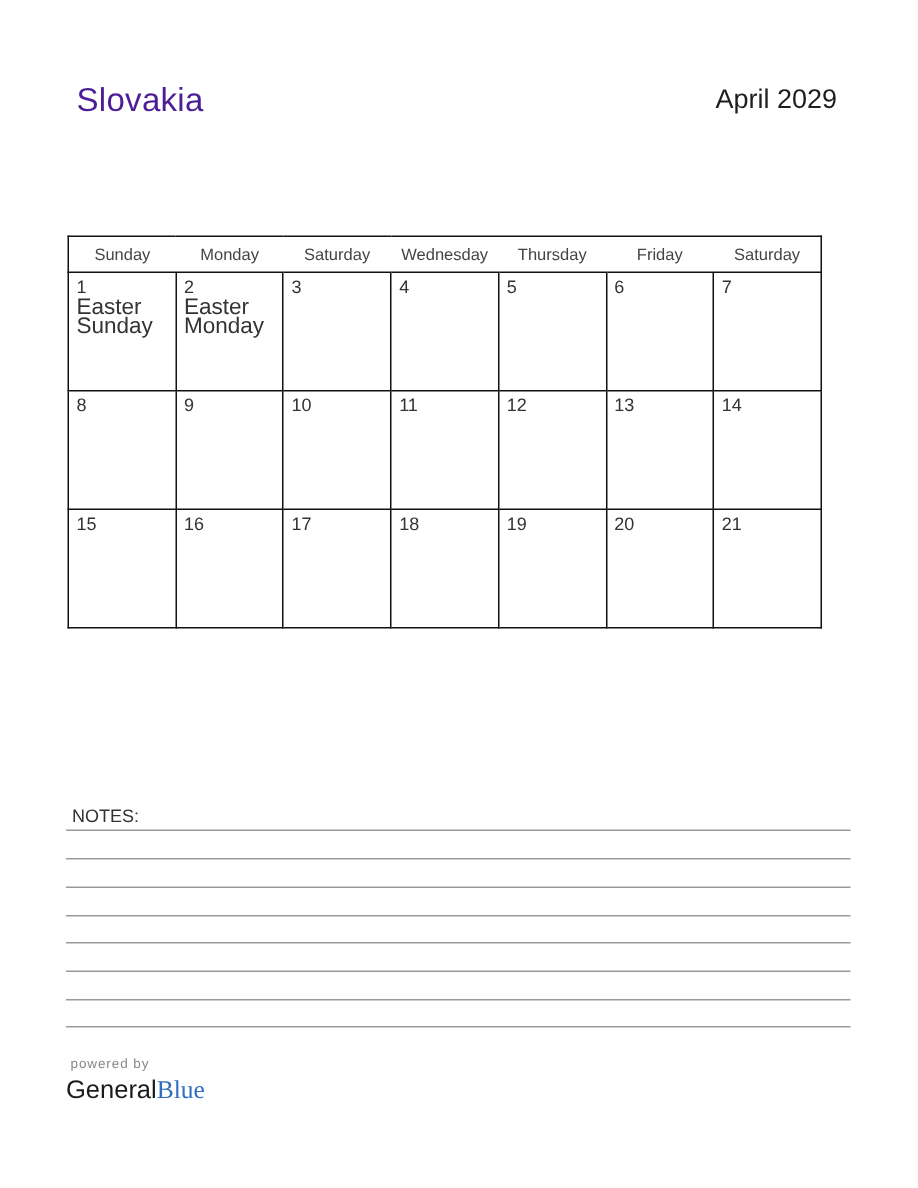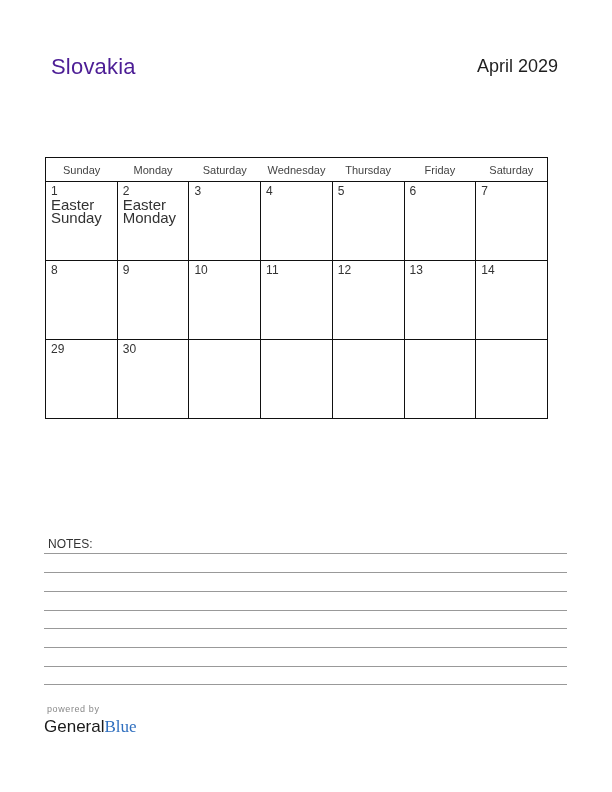--- a/index.html
+++ b/index.html
@@ -81,39 +81,39 @@
         </td>
         <td>
           <span class="day-num">13</span>
         </td>
         <td>
           <span class="day-num">14</span>
         </td>
       </tr>
       <tr>
         <td>
-          <span class="day-num">29</span>
+          <span class="day-num">15</span>
         </td>
         <td>
-          <span class="day-num">30</span>
+          <span class="day-num">16</span>
         </td>
         <td>
-          <span class="day-num"></span>
+          <span class="day-num">17</span>
         </td>
         <td>
-          <span class="day-num"></span>
+          <span class="day-num">18</span>
         </td>
         <td>
-          <span class="day-num"></span>
+          <span class="day-num">19</span>
         </td>
         <td>
-          <span class="day-num"></span>
+          <span class="day-num">20</span>
         </td>
         <td>
-          <span class="day-num"></span>
+          <span class="day-num">21</span>
         </td>
       </tr>
     </tbody>
 </table>
 
 <div class="notes-label">NOTES:</div>
 <div id="note-lines">
     <div class="note-line" style="top: 553px;"></div>
     <div class="note-line" style="top: 572px;"></div>
     <div class="note-line" style="top: 591px;"></div>

